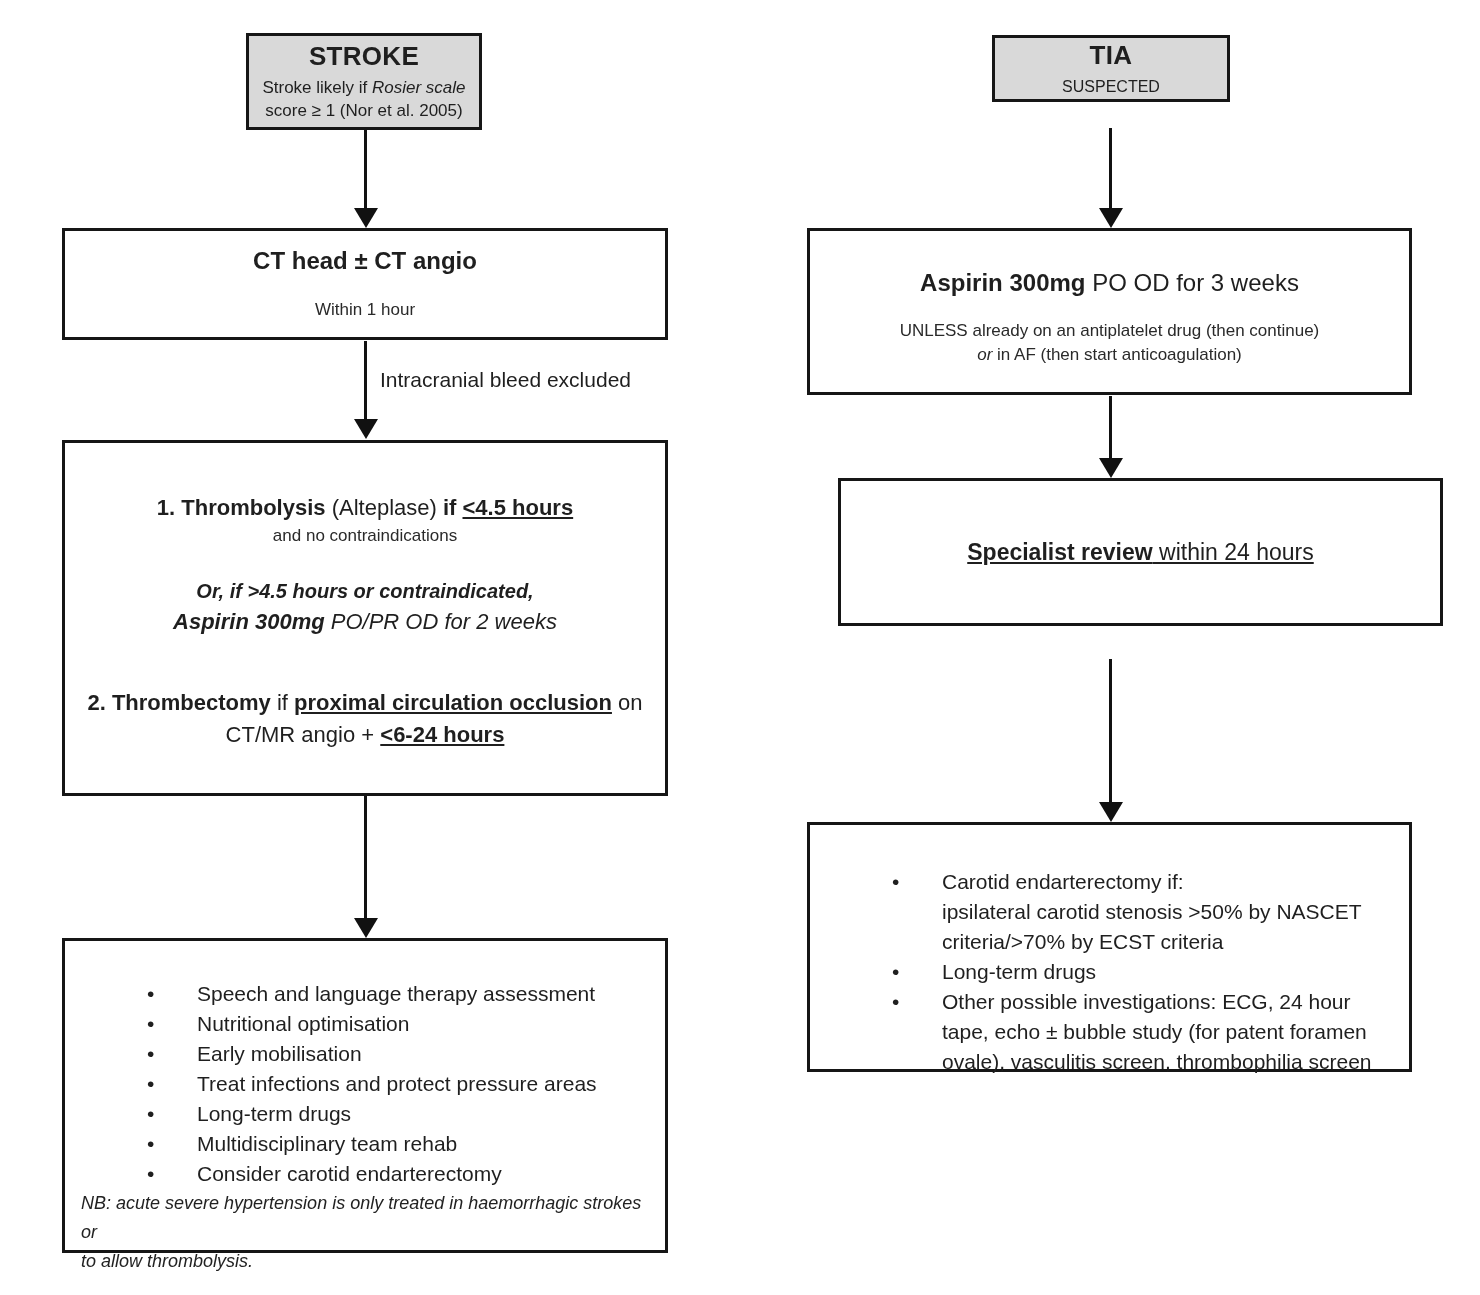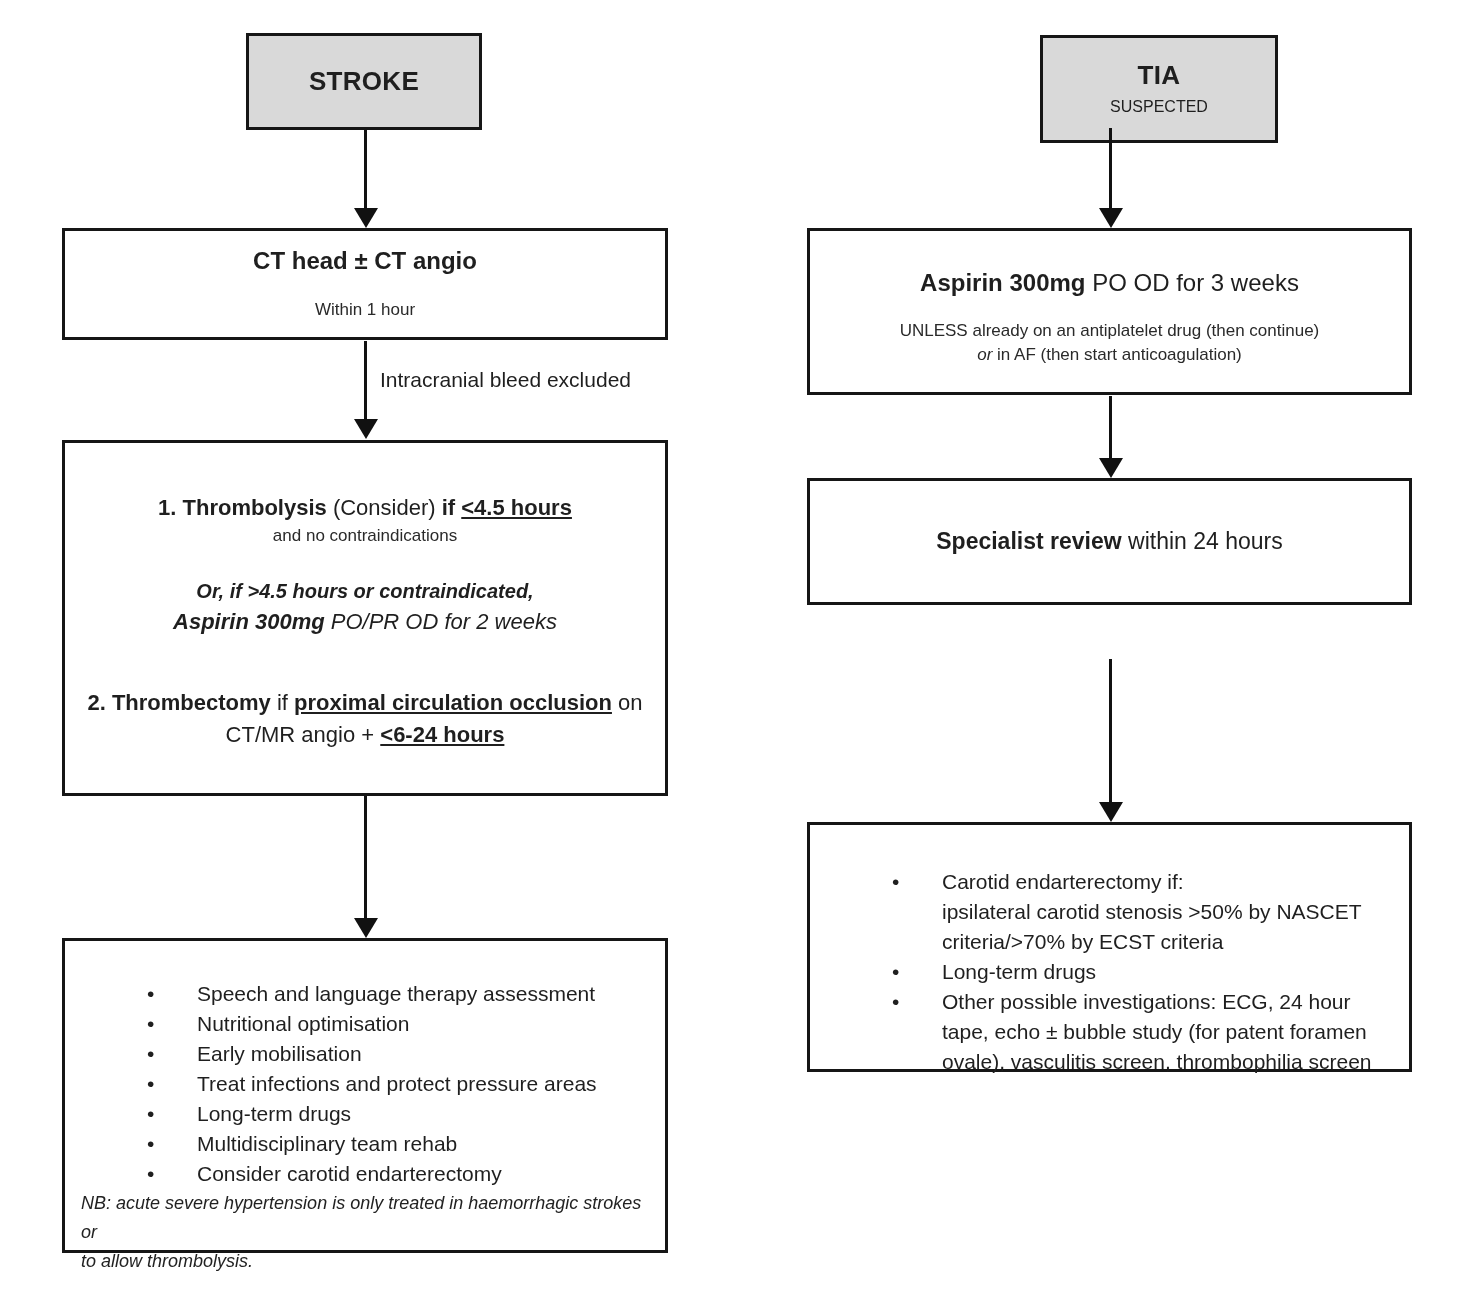--- a/index.html
+++ b/index.html
@@ -47,36 +47,37 @@
 
   .review-line{font-size:23px;}
 </style>
 </head>
 <body>
 
 <div id="canvas">
 
   <div class="box gray center-col" style="left:246px;top:33px;width:236px;height:97px;">
     <div class="title">STROKE</div>
+    <div class="subtitle"><span>Stroke likely if </span><span class="i">Rosier scale</span><br><span>score ≥ 1 (Nor et al. 2005)</span></div>
   </div>
 
   <div class="vline" style="left:364px;top:130px;height:78px;"></div>
   <div class="ahead" style="left:354px;top:208px;"></div>
 
   <div class="box center-col" style="left:62px;top:228px;width:606px;height:112px;gap:22px;">
     <div class="heading"><span class="b">CT head ± CT angio</span></div>
     <div class="smalltext">Within 1 hour</div>
   </div>
 
   <div class="vline" style="left:364px;top:341px;height:78px;"></div>
   <div class="ahead" style="left:354px;top:419px;"></div>
   <div class="edge-label" style="left:380px;top:368px;">Intracranial bleed excluded</div>
 
   <div class="box" style="left:62px;top:440px;width:606px;height:356px;">
-    <div class="t-line1"><span class="b">1. Thrombolysis</span><span> (Consider) </span><span class="b">if </span><span class="b u">&lt;4.5 hours</span></div>
+    <div class="t-line1"><span class="b">1. Thrombolysis</span><span> (Alteplase) </span><span class="b">if </span><span class="b u">&lt;4.5 hours</span></div>
     <div class="t-line2">and no contraindications</div>
     <div class="t-line3"><span class="b i">Or, if &gt;4.5 hours or contraindicated,</span></div>
     <div class="t-line4"><span class="b i">Aspirin 300mg</span><span class="i"> PO/PR OD for 2 weeks</span></div>
     <div class="t-line5"><span class="b">2. Thrombectomy</span><span> if </span><span class="b u">proximal circulation occlusion</span><span> on</span><br><span>CT/MR angio + </span><span class="b u">&lt;6-24 hours</span></div>
   </div>
 
   <div class="vline" style="left:364px;top:796px;height:122px;"></div>
   <div class="ahead" style="left:354px;top:918px;"></div>
 
   <div class="box" style="left:62px;top:938px;width:606px;height:315px;">
@@ -86,37 +87,37 @@
         <li>Early mobilisation</li>
         <li>Treat infections and protect pressure areas</li>
         <li>Long-term drugs</li>
         <li>Multidisciplinary team rehab</li>
         <li>Consider carotid endarterectomy</li>
       </ul>
     <div class="nb-note">NB: acute severe hypertension is only treated in haemorrhagic strokes or
 to allow thrombolysis.</div>
   </div>
 
-  <div class="box gray center-col" style="left:992px;top:35px;width:238px;height:108px;margin-left:48px;">
+  <div class="box gray center-col" style="left:992px;top:35px;width:238px;height:67px;">
     <div class="title">TIA</div>
     <div class="subtitle" style="font-size:16px;">SUSPECTED</div>
   </div>
 
   <div class="vline" style="left:1109px;top:128px;height:80px;"></div>
   <div class="ahead" style="left:1099px;top:208px;"></div>
 
   <div class="box" style="left:807px;top:228px;width:605px;height:167px;">
     <div class="a-heading"><span class="b">Aspirin 300mg</span><span> PO OD for 3 weeks</span></div>
     <div class="a-sub"><span>UNLESS already on an antiplatelet drug (then continue)</span><br><span class="i">or</span><span> in AF (then start anticoagulation)</span></div>
   </div>
 
   <div class="vline" style="left:1109px;top:396px;height:62px;"></div>
   <div class="ahead" style="left:1099px;top:458px;"></div>
 
-  <div class="box center-col" style="left:807px;top:478px;width:605px;height:127px;">
+  <div class="box center-col" style="left:838px;top:478px;width:605px;height:148px;text-decoration:underline;">
     <div class="review-line"><span class="b">Specialist review</span><span> within 24 hours</span></div>
   </div>
 
   <div class="vline" style="left:1109px;top:659px;height:144px;"></div>
   <div class="ahead" style="left:1099px;top:802px;"></div>
 
   <div class="box" style="left:807px;top:822px;width:605px;height:250px;">
     <ul class="bullets mgmt-list">
         <li>Carotid endarterectomy if:
 ipsilateral carotid stenosis &gt;50% by NASCET

